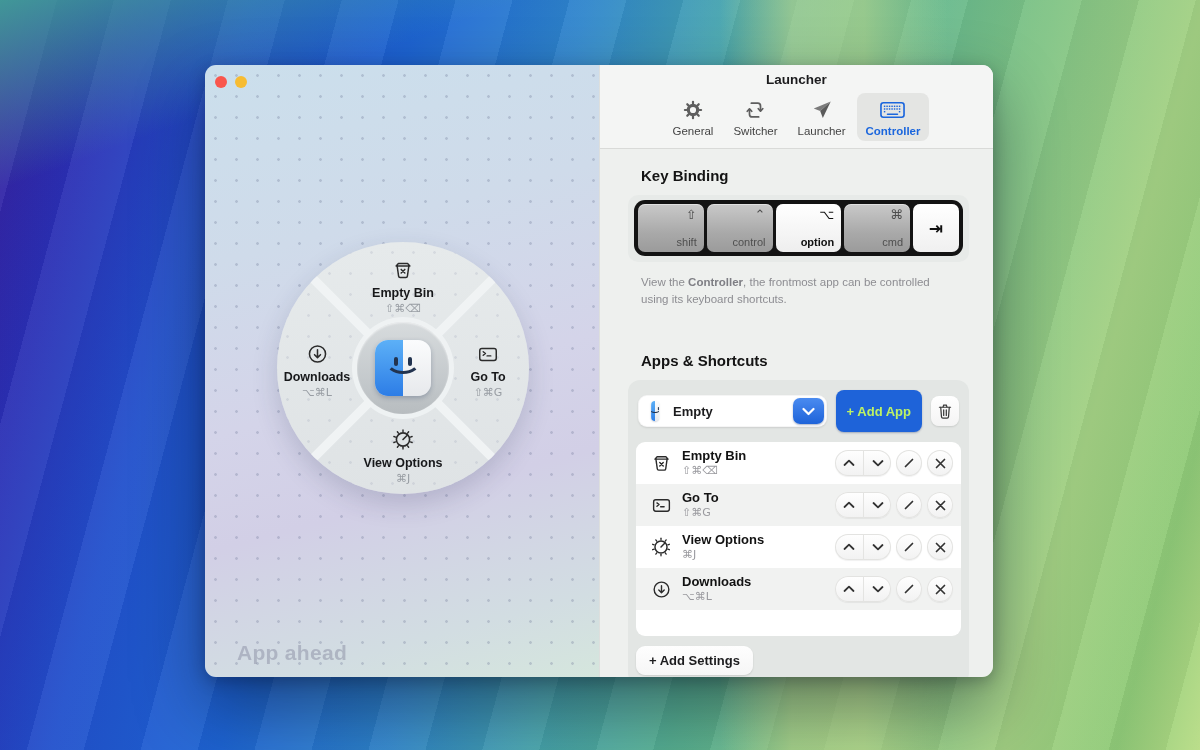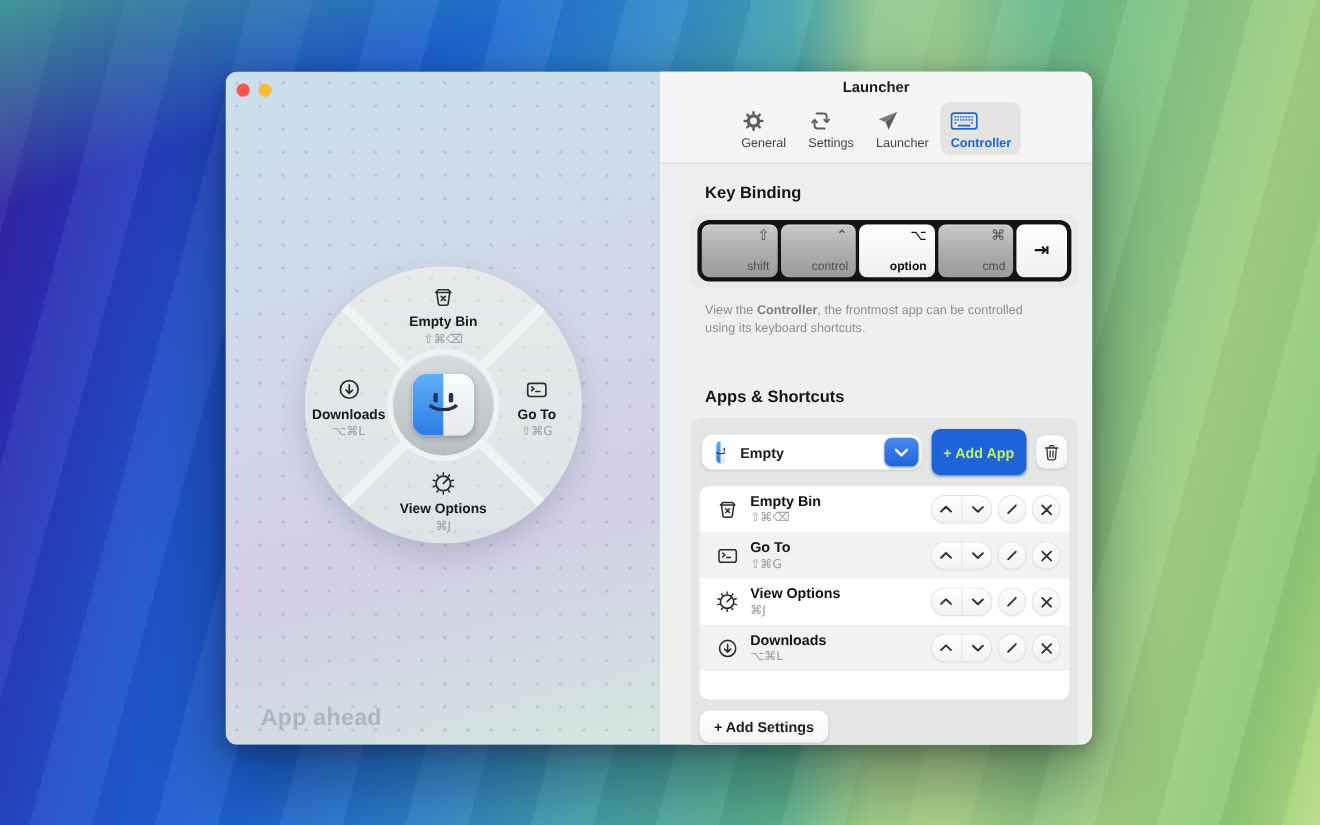--- a/index.html
+++ b/index.html
@@ -82,28 +82,28 @@
   .seg-right  { left:211px; top:128px; }
   .seg-bottom { left:126px; top:214px; }
   .seg-left   { left:40px;  top:128px; }
 
   
   .pane-right { position:relative; width:394px; height:100%; background:#eef0ee;
     border-left:1px solid rgba(0,0,0,.07); display:flex; flex-direction:column; }
   .toolbar { background:#f4f5f4; border-bottom:1px solid #d9dad8; padding-top:7px; }
   .win-title { text-align:center; font-size:13.5px; font-weight:700; color:#1c1c1e; }
   .tabs { display:flex; justify-content:center; gap:2px; padding:6px 0 7px; }
-  .tab { display:flex; flex-direction:column; gap:3px;
+  .tab { display:flex; flex-direction:column; align-items:center; gap:3px;
     padding:5px 9px 4px; border-radius:8px; min-width:56px; cursor:default; }
   .tab .tab-label { font-size:11.5px; color:#444; }
   .tab.selected { background:#e4e5e3; }
   .tab.selected .tab-label { color:#1b66dd; font-weight:700; }
   .tab-icon { height:24px; display:flex; align-items:center; }
 
-  .content { padding:18px 13px 0 28px; flex:1; }
+  .content { padding:18px 24px 0 28px; flex:1; }
   .section-h { font-size:15px; font-weight:700; color:#141414; margin-left:13px; }
 
   
   .kb-outer { margin-top:11px; background:#e7eae8; border-radius:10px; padding:5px 6px 6px; }
   .kb-frame { background:#131313; border-radius:11px; padding:4px; display:flex; gap:3px; }
   .key { flex:1; height:48px; border-radius:7px; position:relative;
     background:linear-gradient(180deg,#c9c9c9 0%,#a9a9a9 60%,#9b9b9b 100%);
     box-shadow:inset 0 1px 0 rgba(255,255,255,.45); color:#4f4f4f; cursor:default; }
   .key .kglyph { position:absolute; top:3px; right:7px; font-size:13px; font-family:"DejaVu Sans",sans-serif; }
   .key .klabel { position:absolute; bottom:4px; right:7px; font-size:11px; }
@@ -263,21 +263,21 @@
         </div>
         <div class="tab">
           <div class="tab-icon">
             <svg width="22" height="22" viewBox="0 0 24 24" fill="none" stroke="#5e5e5e" stroke-width="1.9" stroke-linecap="round" stroke-linejoin="round">
               <path d="M8 4.5 H15 A3 3 0 0 1 18 7.5 V12.5"></path>
                 <path d="M15.6 10.6 L18 13.2 L20.4 10.6"></path>
               <path d="M16 19.5 H9 A3 3 0 0 1 6 16.5 V11.5"></path>
                 <path d="M3.6 13.4 L6 10.8 L8.4 13.4"></path>
             </svg>
           </div>
-          <div class="tab-label">Settings</div>
+          <div class="tab-label">Switcher</div>
         </div>
         <div class="tab">
           <div class="tab-icon">
             <svg width="22" height="22" viewBox="0 0 24 24">
               <path d="M21.5 2.8 L3 10.3 L10 13.2 Z" fill="#7b7b7b"></path>
               <path d="M21.5 2.8 L10 13.2 L12.9 20.8 Z" fill="#5a5a5a"></path>
             </svg>
           </div>
           <div class="tab-label">Launcher</div>
         </div>

